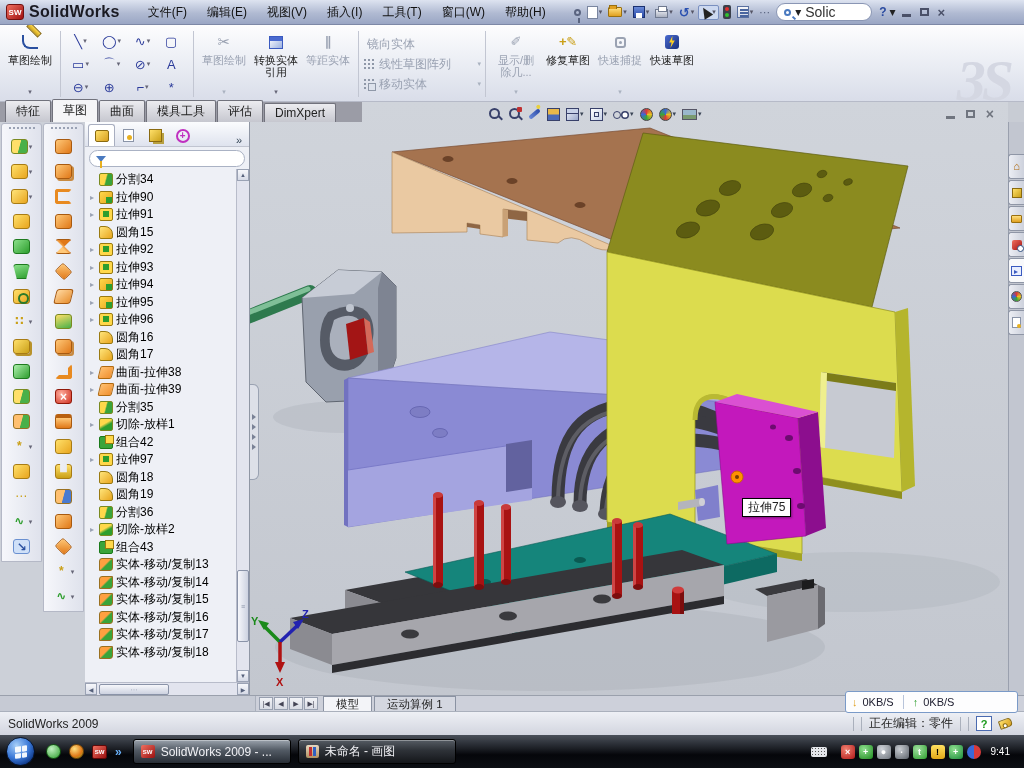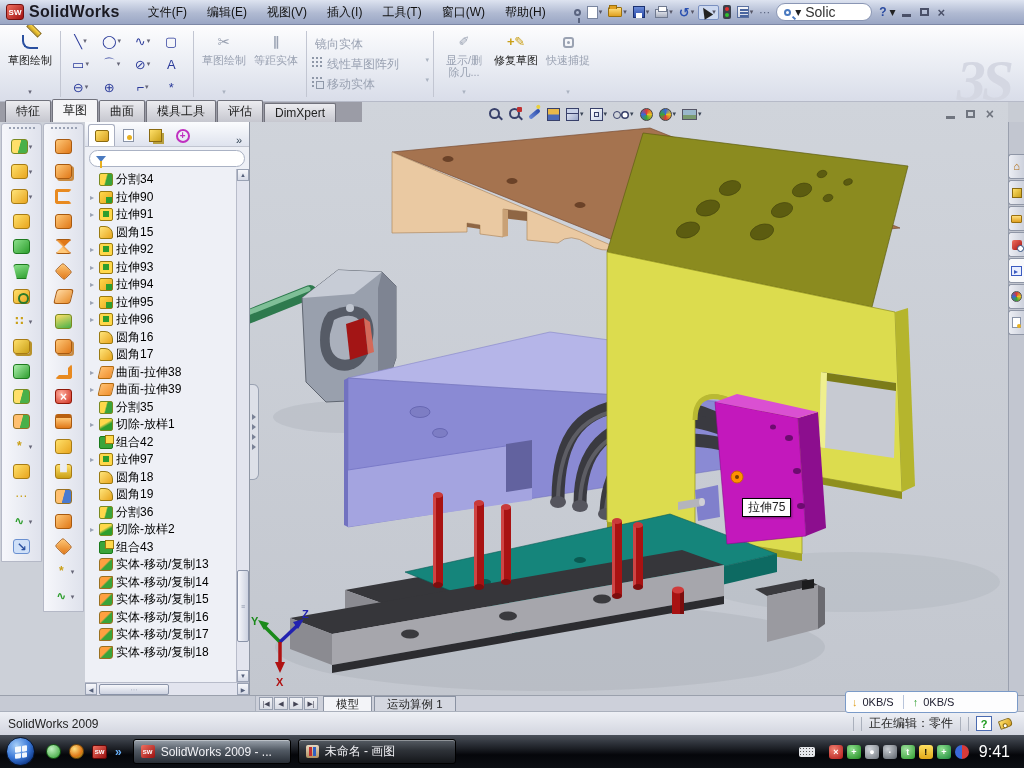--- a/index.html
+++ b/index.html
@@ -68,21 +68,21 @@
 .ri-snap{width:11px;height:11px;border:2px solid #9aa2b2;border-radius:3px;position:relative}
 .ri-snap::after{content:"";position:absolute;left:2px;top:2px;width:3px;height:3px;background:#9aa2b2;border-radius:50%}
 .ri-rapid{width:14px;height:14px;background:linear-gradient(135deg,#4a6ad0,#18307a);border-radius:3px;position:relative}
 .ri-rapid::after{content:"";position:absolute;left:3px;top:1px;width:8px;height:12px;background:#ffd020;clip-path:polygon(55% 0,15% 55%,45% 55%,30% 100%,85% 38%,52% 38%)}
 .sketch-grid{display:grid;grid-template-columns:repeat(4,31px);grid-auto-rows:23px;align-content:center;gap:0}
 .gcell{display:flex;align-items:center;justify-content:center;gap:1px}
 .gglyph{color:#2a3a9a;font-size:13px;font-weight:normal;font-style:normal}
 .gcar{font-size:7px;color:#667;font-style:normal}
 .gcar.hide{visibility:hidden}
 .rlist{display:flex;flex-direction:column;justify-content:center;gap:3px;width:118px}
-.rlist-row{display:flex;gap:4px;color:#9aa2b2}
+.rlist-row{display:flex;align-items:center;gap:4px;color:#9aa2b2}
 .rlist-row .rcar2{margin-left:auto;font-size:7px;color:#aab2c0}
 .rcar2.hide{visibility:hidden}
 .ri-mirror{color:#9aa2b2;font-size:12px}
 .ri-grid{width:12px;height:12px;background-image:radial-gradient(#8f98a8 1.1px,transparent 1.2px);background-size:4px 4px}
 .ri-move{width:12px;height:12px;background-image:radial-gradient(#8f98a8 1.1px,transparent 1.2px);background-size:4px 4px;position:relative}
 .ri-move::after{content:"";position:absolute;right:-1px;bottom:-1px;width:6px;height:6px;border:1px solid #8f98a8;background:#dde2ec}
 .ri-dispdel{color:#9aa2b2;font-size:13px}
 .watermark{position:absolute;right:14px;top:22px;font-size:58px;font-style:italic;font-family:"Liberation Serif","DejaVu Serif",serif;color:#d4d7e2;font-weight:bold;letter-spacing:-4px}
 
 
@@ -255,21 +255,21 @@
 .tr-kb{width:16px;height:10px;background:#e4e6ea;border-radius:2px;background-image:radial-gradient(#555 .8px,transparent 1px);background-size:3px 3px;margin-right:10px}
 .ticon{width:14px;height:14px;border-radius:3px;display:flex;align-items:center;justify-content:center;font-size:9px;color:#fff;font-weight:bold;font-style:normal}
 .tr-red{background:radial-gradient(circle at 35% 30%,#f08070,#b01818)}
 .tr-green{background:radial-gradient(circle at 35% 30%,#90e090,#1e8a1e)}
 .tr-gray{background:radial-gradient(circle at 35% 30%,#d0d4da,#70767e);color:#fff}
 .tr-spk{background:radial-gradient(circle at 35% 30%,#c8ccd2,#5a6068)}
 .tr-phone{background:radial-gradient(circle at 35% 30%,#a0e0a0,#2e9e2e)}
 .tr-warn{background:linear-gradient(#ffe060,#e0a818);color:#000}
 .tr-plus{background:radial-gradient(circle at 35% 30%,#90e090,#1a8a3a)}
 .tr-dual{background:linear-gradient(90deg,#3a68d8 50%,#d83a3a 50%);border-radius:50%}
-.clock{color:#fff;font-size:16px;padding:0 8px 0 6px}
+.clock{color:#fff;font-size:10px;padding:0 8px 0 6px}
 </style>
 </head>
 <body>
 
 <div class="app">
 
   <div class="titlebar">
     <div class="logo">
       <span class="logo-badge">SW</span>
       <span class="logo-name">SolidWorks</span>
@@ -412,20 +412,27 @@
         </span>
       </div>
     <div class="rsep"></div>
     <div class="rbtn stack dis">
       <span class="ric">
           <i class="ri-trim">✂</i>
         </span>
       <span class="rlabel2">草图绘制</span>
       <span class="rcar">▾</span>
     </div>
+    <div class="rbtn stack">
+      <span class="ric">
+          <i class="ri-convert"></i>
+        </span>
+      <span class="rlabel2">转换实体引用</span>
+      <span class="rcar">▾</span>
+    </div>
     <div class="rbtn stack dis">
       <span class="ric">
           <i class="ri-offset">∥</i>
         </span>
       <span class="rlabel2">等距实体</span>
     </div>
     <div class="rsep"></div>
     <div class="rlist">
 
         <div class="rlist-row">
@@ -459,20 +466,26 @@
           <i class="ri-repair">+✎</i>
         </span>
       <span class="rlabel2">修复草图</span>
     </div>
     <div class="rbtn stack dis">
       <span class="ric">
           <i class="ri-snap"></i>
         </span>
       <span class="rlabel2">快速捕捉</span>
       <span class="rcar">▾</span>
+    </div>
+    <div class="rbtn stack">
+      <span class="ric">
+          <i class="ri-rapid"></i>
+        </span>
+      <span class="rlabel2">快速草图</span>
     </div>
     <span class="watermark">3S</span>
   </div>
 
   <div class="tabstrip">
 
   <span class="rtab">特征</span>
       <span class="rtab active">草图</span>
       <span class="rtab">曲面</span>
       <span class="rtab">模具工具</span>

